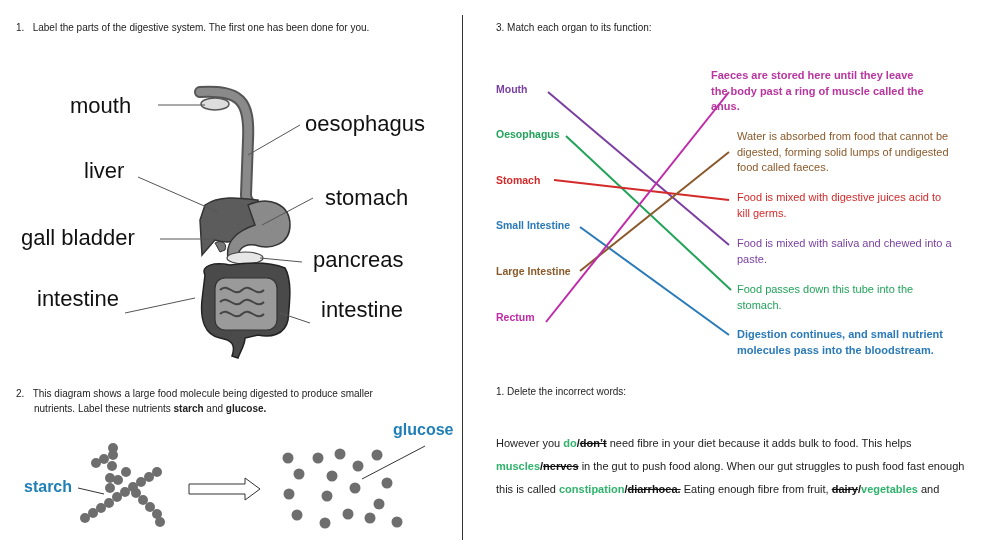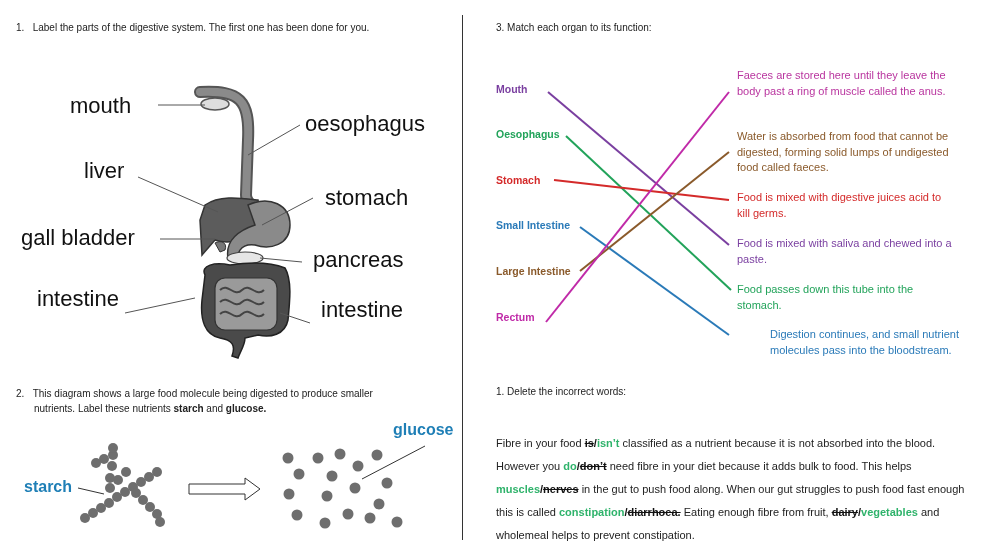--- a/index.html
+++ b/index.html
@@ -146,28 +146,26 @@
   <line x1="546" y1="322" x2="729" y2="92" stroke="#c02aa8" stroke-width="2"></line>
 </svg>
 
 <div class="abs organ" style="left:496px; top:83px; color:#7a3fa0;">Mouth</div>
 <div class="abs organ" style="left:496px; top:128px; color:#22a35a;">Oesophagus</div>
 <div class="abs organ" style="left:496px; top:174px; color:#d42a2a;">Stomach</div>
 <div class="abs organ" style="left:496px; top:219px; color:#2a7ab8;">Small Intestine</div>
 <div class="abs organ" style="left:496px; top:265px; color:#8a5a2b;">Large Intestine</div>
 <div class="abs organ" style="left:496px; top:311px; color:#c02aa8;">Rectum</div>
 
-<div class="abs func" style="left:737px; top:68px; color:#b9359f;">Faeces are stored here until they leave the body past a ring of muscle called the anus.</div>
+<div class="abs func" style="left:711px; top:68px; color:#b9359f;font-weight:bold;">Faeces are stored here until they leave the body past a ring of muscle called the anus.</div>
 <div class="abs func" style="left:737px; top:129px; color:#8a5a2b;">Water is absorbed from food that cannot be digested, forming solid lumps of undigested food called faeces.</div>
 <div class="abs func" style="left:737px; top:190px; color:#d42a2a;">Food is mixed with digestive juices acid to kill germs.</div>
 <div class="abs func" style="left:737px; top:236px; color:#7a3fa0;">Food is mixed with saliva and chewed into a paste.</div>
 <div class="abs func" style="left:737px; top:282px; color:#22a35a;">Food passes down this tube into the stomach.</div>
-<div class="abs func" style="left:770px; top:327px; color:#2a7ab8;">Digestion continues, and small nutrient molecules pass into the bloodstream.</div>
+<div class="abs func" style="left:737px; top:327px; color:#2a7ab8;font-weight:bold;">Digestion continues, and small nutrient molecules pass into the bloodstream.</div>
 
 <div class="abs q" style="left:496px; top:386px;">1. Delete the incorrect words:</div>
 
 <div class="abs para" style="left:496px; top:432px;">
-  <div><span>Fibre in your food </span><span class="del">is</span><span class="slash">/</span><span class="ok">isn’t</span><span> classified as a nutrient because it is not absorbed into the blood.</span></div>
   <div><span>However you </span><span class="ok">do</span><span class="slash">/</span><span class="del">don’t</span><span> need fibre in your diet because it adds bulk to food. This helps</span></div>
   <div><span class="ok">muscles</span><span class="slash">/</span><span class="del">nerves</span><span> in the gut to push food along. When our gut struggles to push food fast enough</span></div>
   <div><span>this is called </span><span class="ok">constipation</span><span class="slash">/</span><span class="del">diarrhoea.</span><span> Eating enough fibre from fruit, </span><span class="del">dairy</span><span class="slash">/</span><span class="ok">vegetables</span><span> and</span></div>
-  <div><span>wholemeal helps to prevent constipation.</span></div>
 </div>
 
 </body></html>

